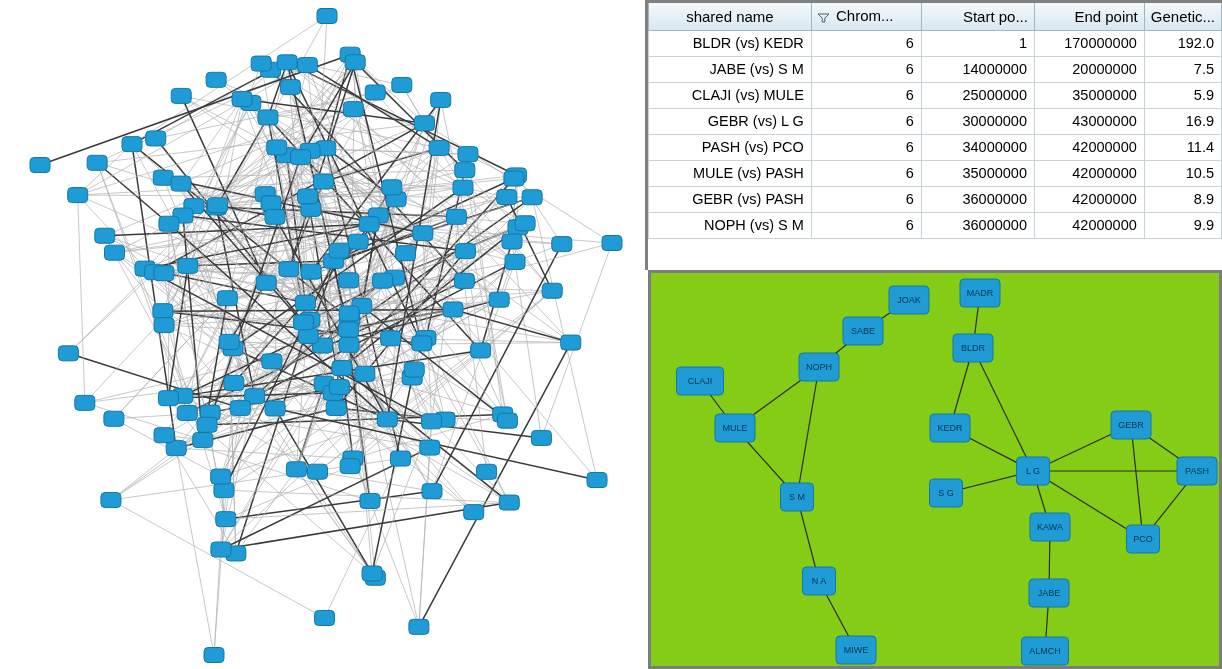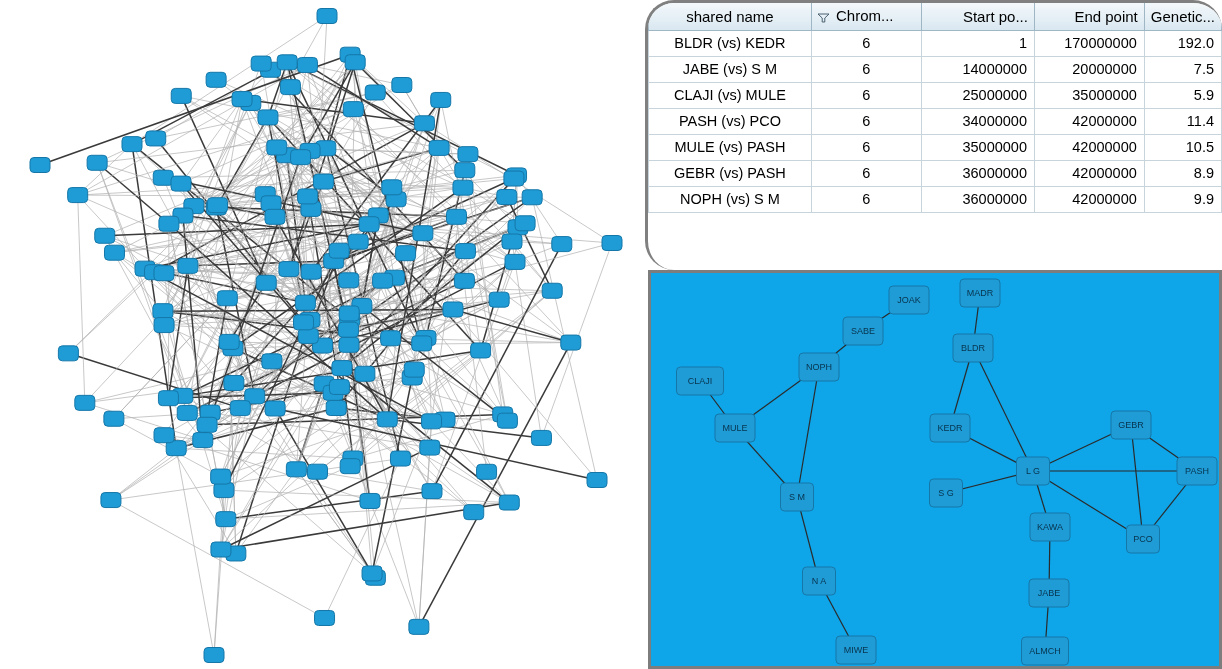--- a/index.html
+++ b/index.html
@@ -29,21 +29,20 @@
   
   #table-panel {
     position: absolute;
     left: 645px; top: 0;
     width: 577px; height: 270px;
     background: #ffffff;
     border-left: 3px solid #808080;
     border-top: 3px solid #808080;
     box-sizing: border-box;
     overflow: hidden;
-    border-radius: 29px;
   }
   table.grid {
     border-collapse: collapse;
     width: 100%;
     font-size: 14.5px;
     color: #000;
   }
   table.grid th {
     background: linear-gradient(#f3f8fb, #d9e7f0);
     border: 1px solid #9fb6c4;
@@ -59,35 +58,35 @@
   table.grid th.c-end { text-align: right; width: 100px; }
   table.grid th.c-gen { text-align: left; }
   table.grid td {
     border: 1px solid #c8d4dc;
     padding: 2px 7px;
     height: 21px;
     background: #ffffff;
     white-space: nowrap;
   }
   td.num { text-align: right; }
-  td.txt { text-align: center; }
+  td.txt { text-align: right; }
   .filter-icon {
     display: inline-block;
     width: 11px;
     vertical-align: middle;
     margin-right: 3px;
     color: #4a6070;
   }
 
   
   #sub-network {
     position: absolute;
     left: 648px; top: 270px;
     width: 574px; height: 399px;
-    background: #0ea5e9;
+    background: #84cc16;
     border: 3px solid #7d7d7d;
     box-sizing: border-box;
     overflow: hidden;
   }
   #sub-network svg { display: block; }
 
   .nodeLabel {
     font-family: "Liberation Sans", sans-serif;
     fill: #08334d;
   }
@@ -1135,20 +1134,27 @@
             <td class="num">7.5</td>
           </tr>
           <tr>
             <td class="txt">CLAJI (vs) MULE</td>
             <td class="txt">6</td>
             <td class="num">25000000</td>
             <td class="num">35000000</td>
             <td class="num">5.9</td>
           </tr>
           <tr>
+            <td class="txt">GEBR (vs) L G</td>
+            <td class="txt">6</td>
+            <td class="num">30000000</td>
+            <td class="num">43000000</td>
+            <td class="num">16.9</td>
+          </tr>
+          <tr>
             <td class="txt">PASH (vs) PCO</td>
             <td class="txt">6</td>
             <td class="num">34000000</td>
             <td class="num">42000000</td>
             <td class="num">11.4</td>
           </tr>
           <tr>
             <td class="txt">MULE (vs) PASH</td>
             <td class="txt">6</td>
             <td class="num">35000000</td>

